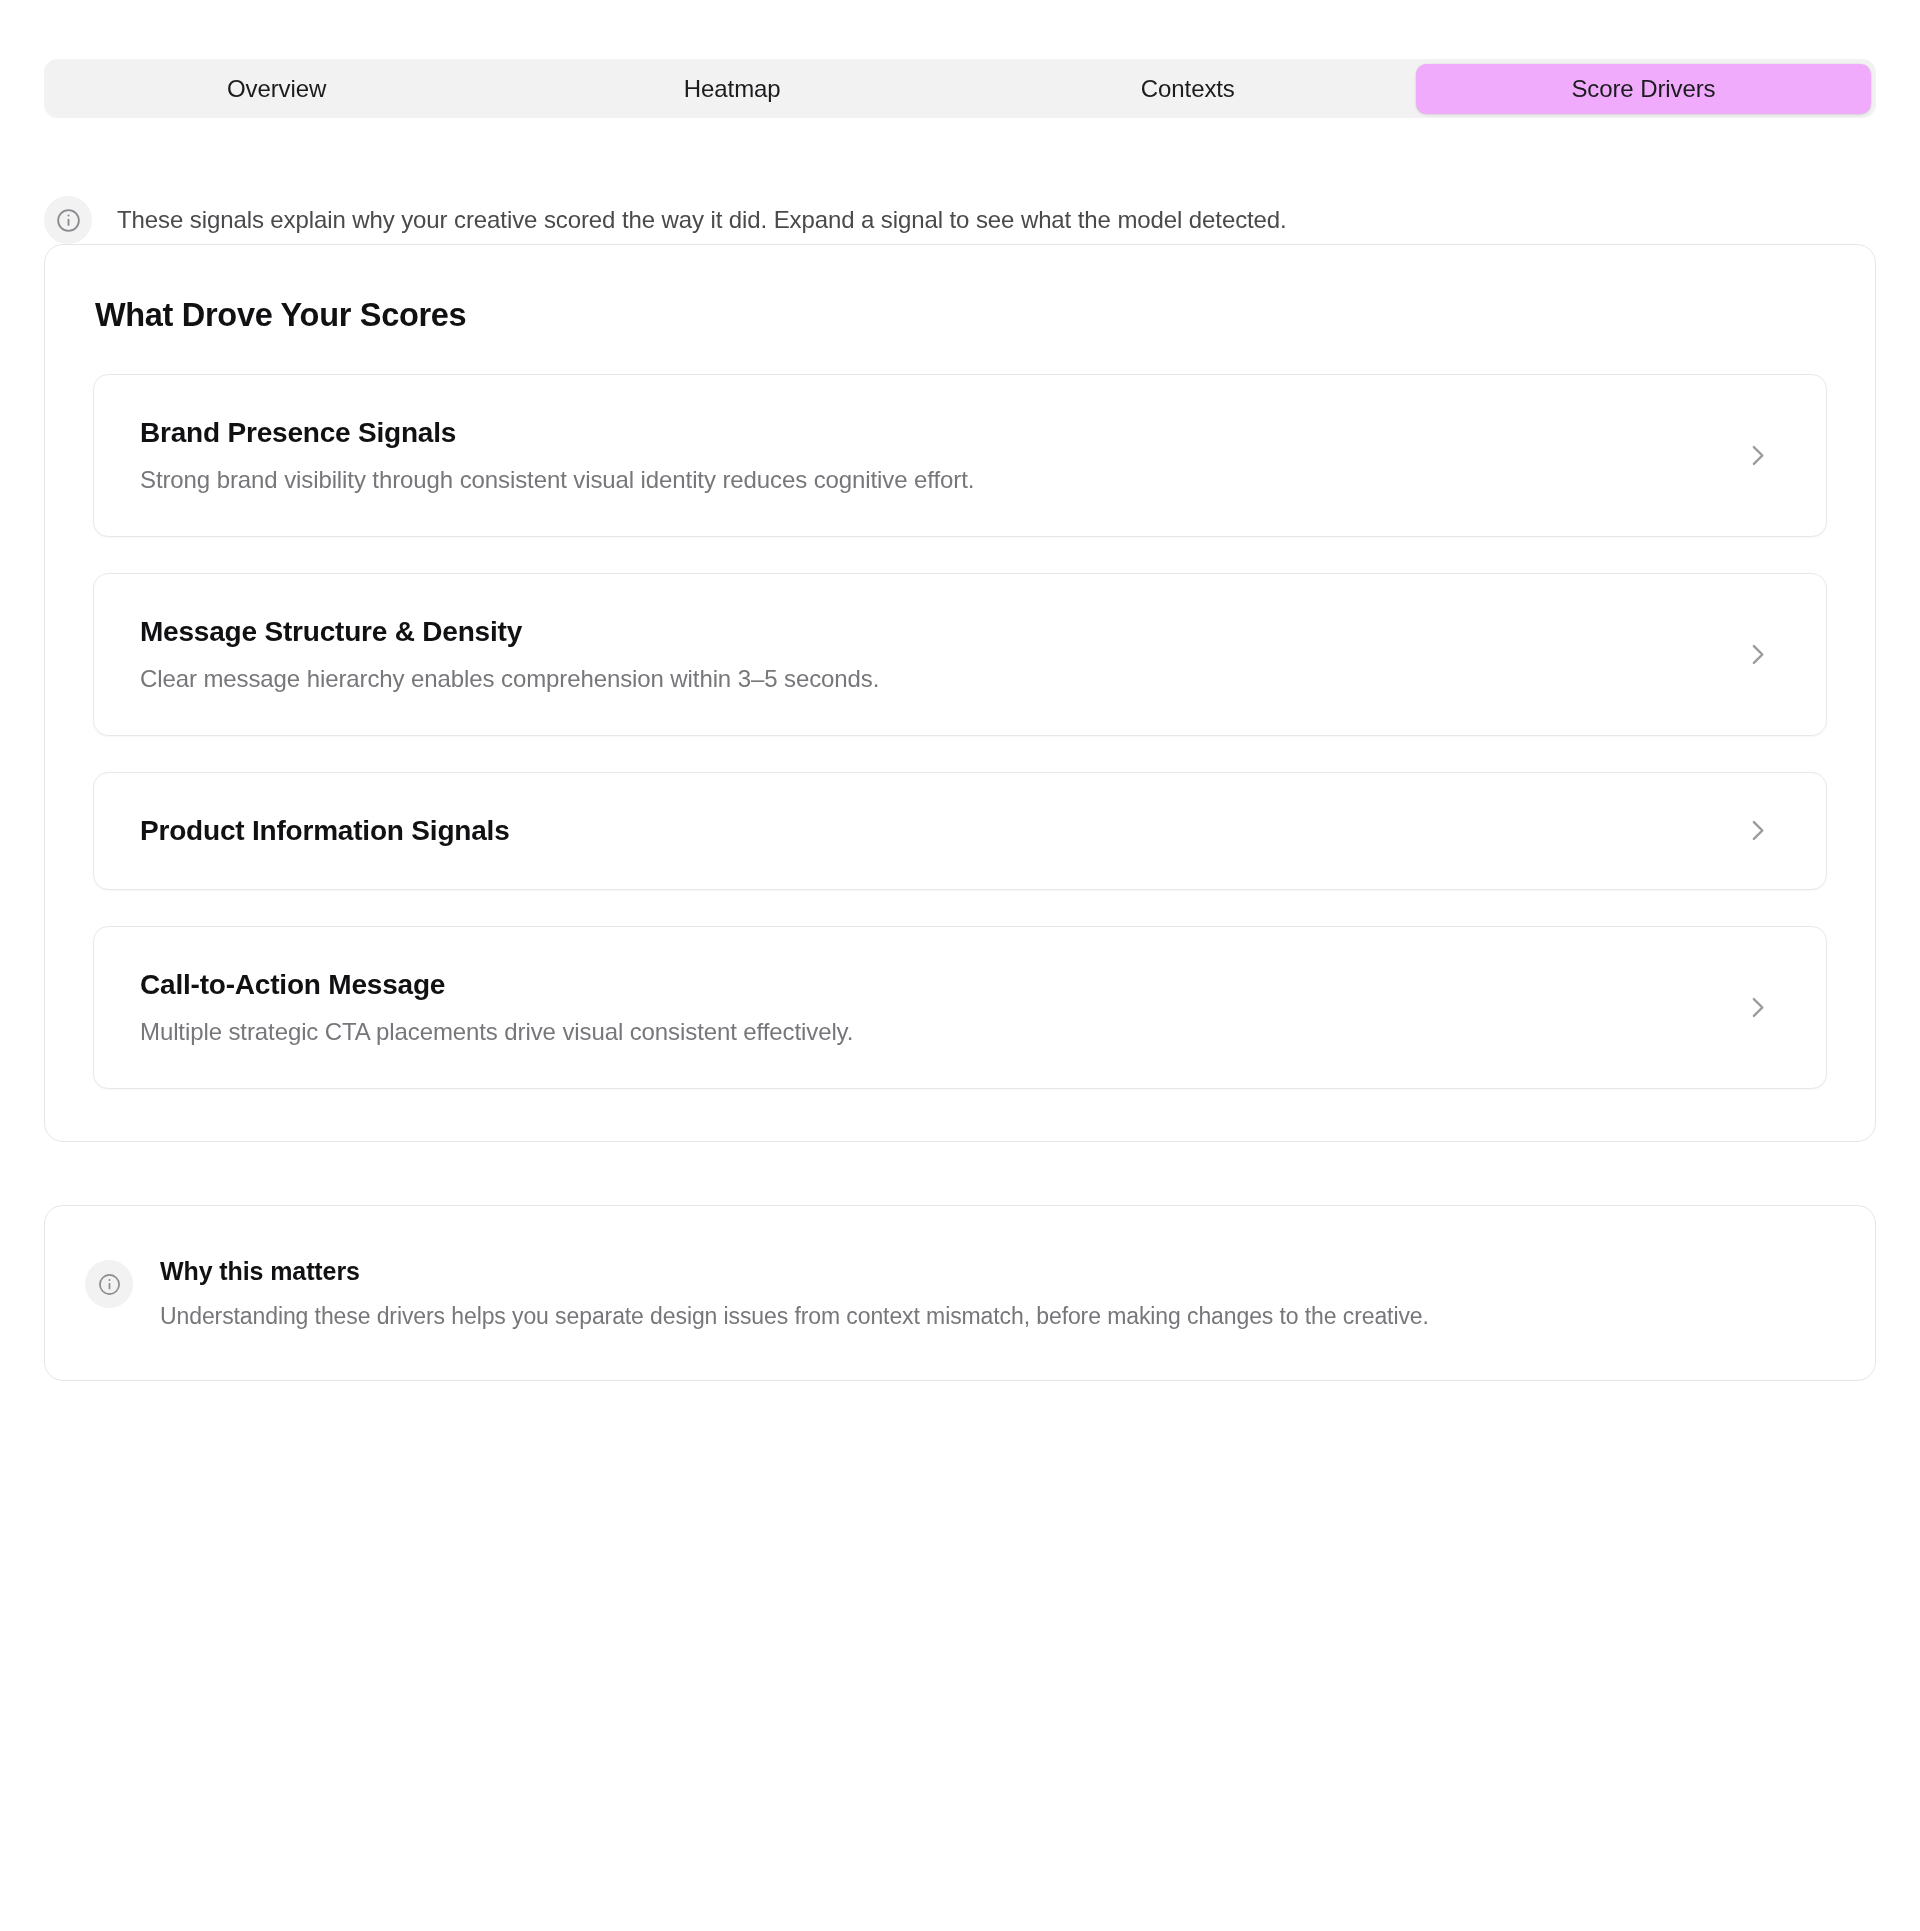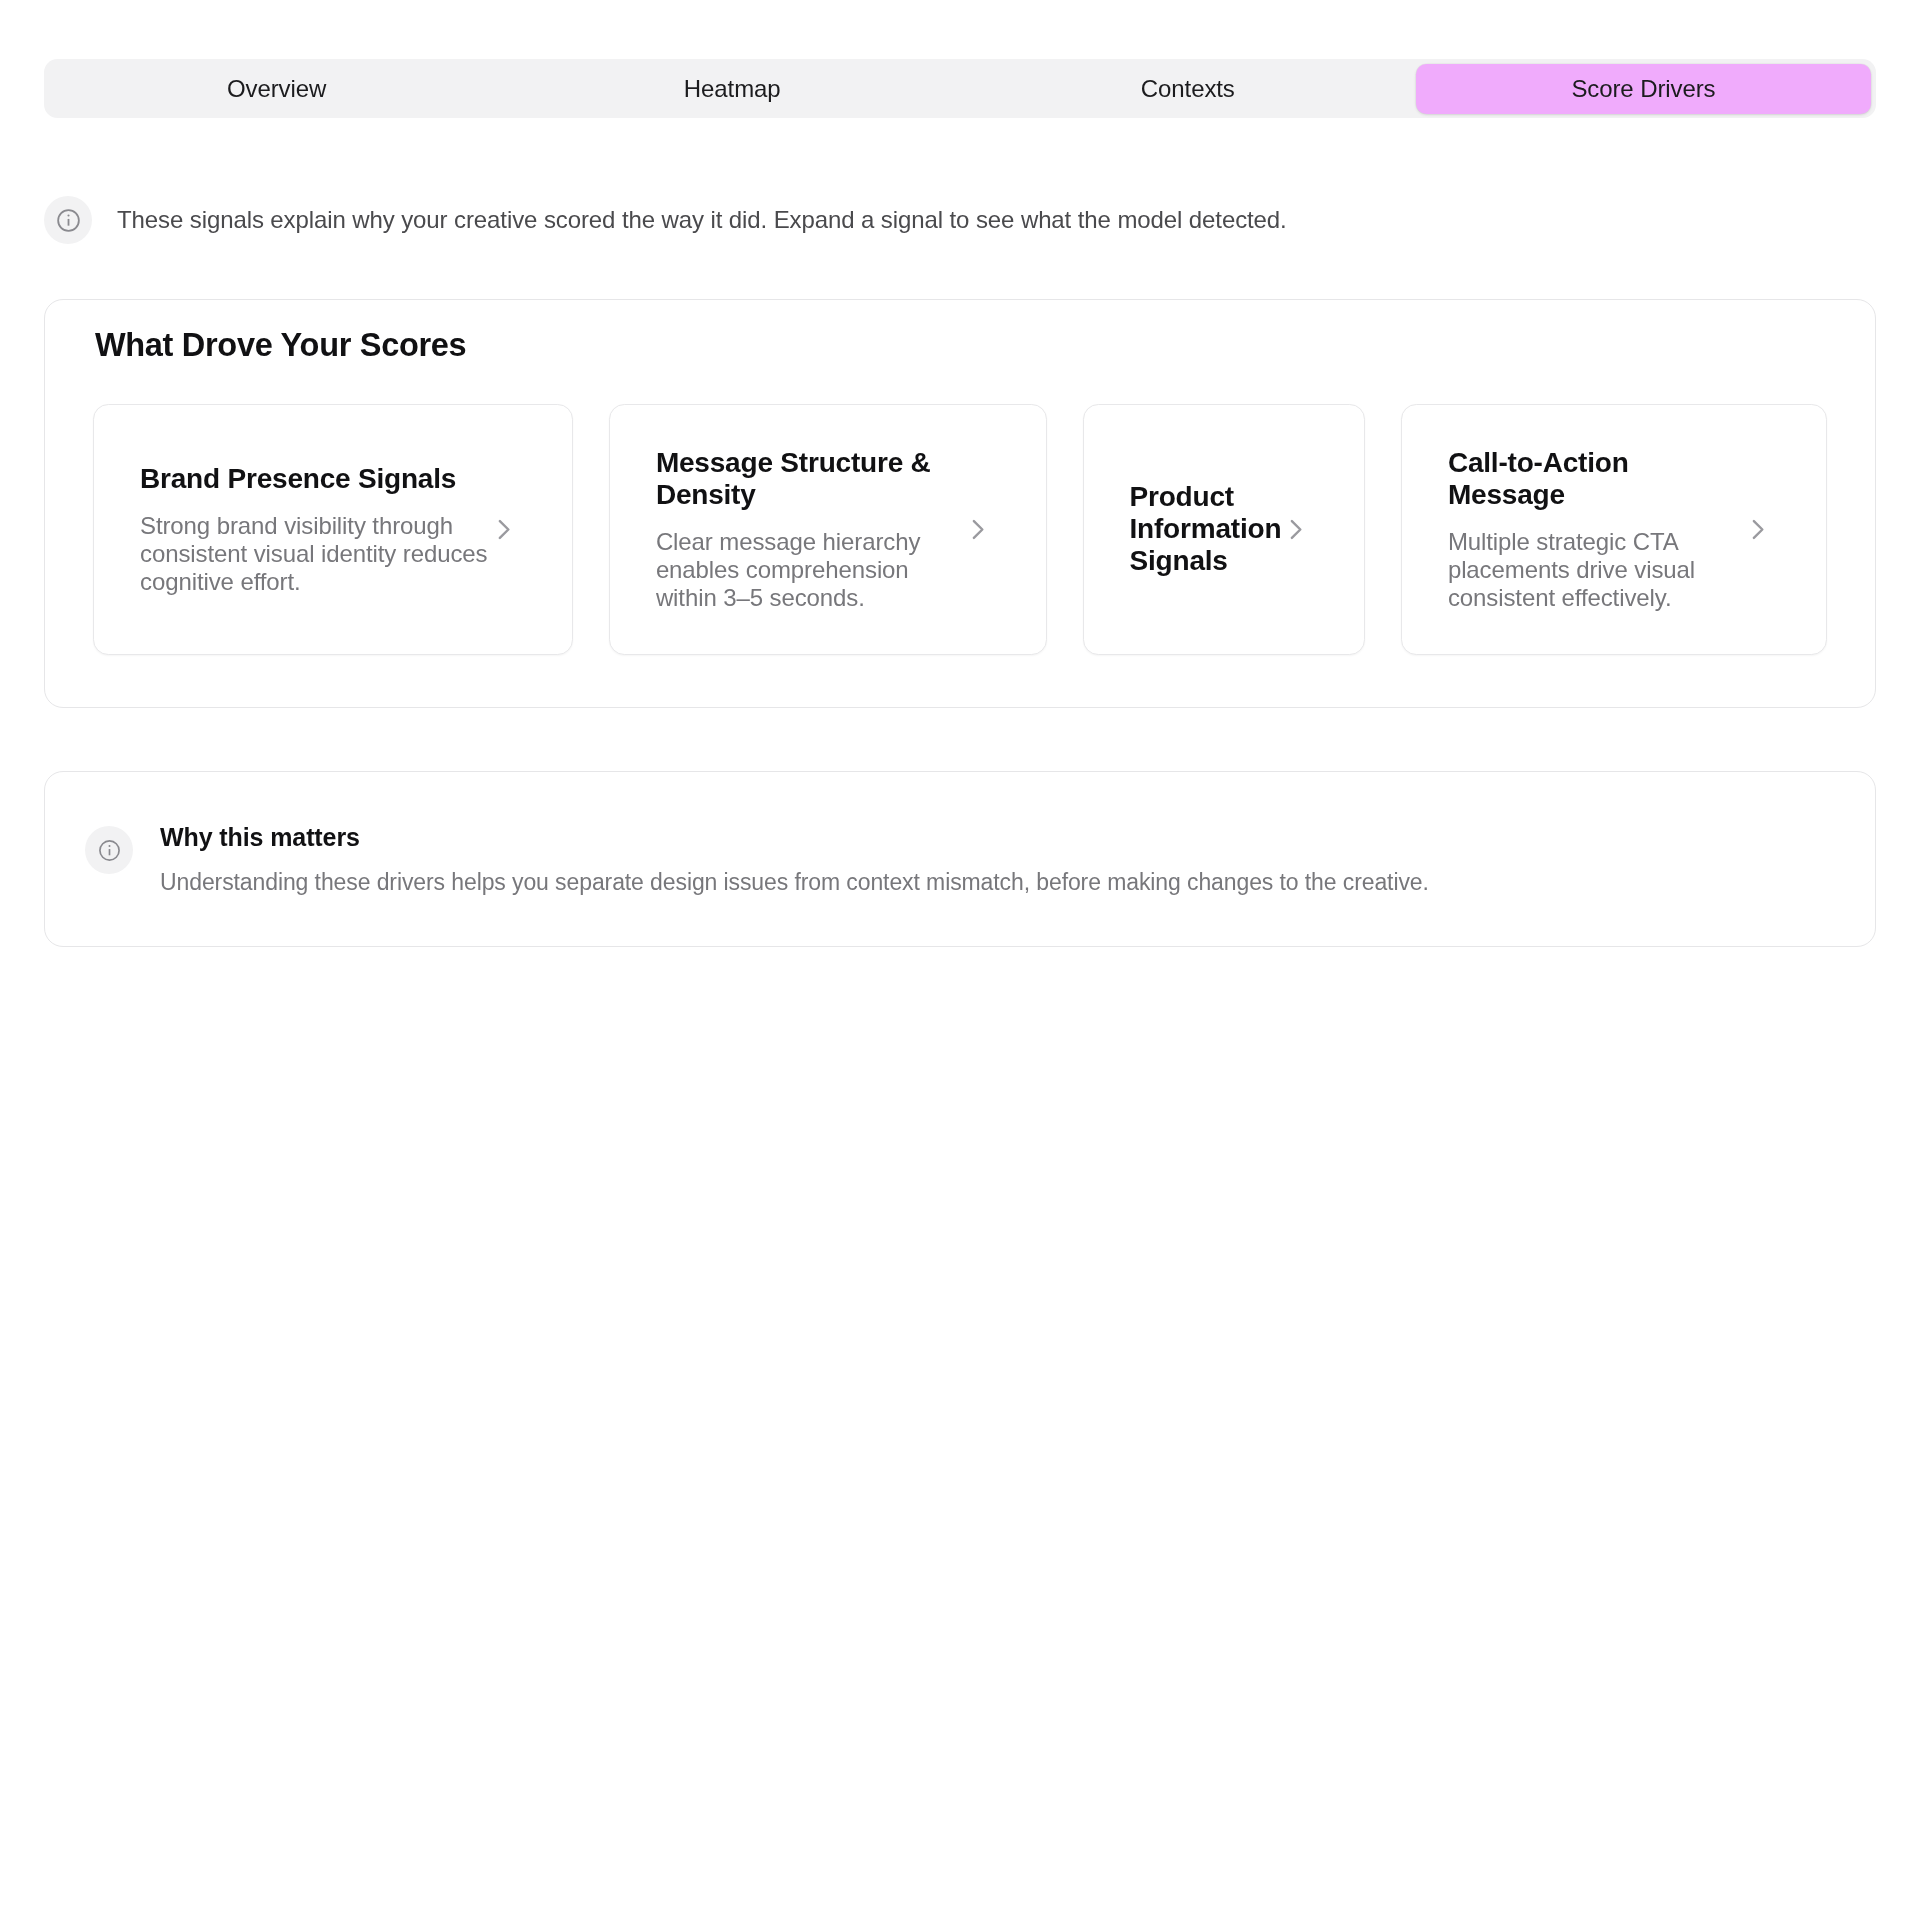--- a/index.html
+++ b/index.html
@@ -71,39 +71,38 @@
   }
   .info-circle svg { display: block; }
   .hint-text {
     font-size: 24px;
     color: #4a4a4d;
     letter-spacing: -0.1px;
   }
 
   
   .card {
-    margin-top: 55px;
     border: 1px solid #e6e6e8;
     border-radius: 19px;
     background: #ffffff;
-    padding: 21px 48px 52px 48px;
+    padding: 46px 48px 52px 48px;
     box-sizing: border-box;
   }
   .card-title {
     font-size: 32.5px;
     font-weight: bold;
     letter-spacing: -0.3px;
     color: #111113;
     margin: 5.7px 0 0 1.9px;
   }
 
   .signal-list {
     margin-top: 40px;
     display: flex;
-    flex-direction: row;
+    flex-direction: column;
     gap: 36px;
   }
   .signal {
     border: 1px solid #e8e8ea;
     border-radius: 15.3px;
     background: #ffffff;
     box-shadow: 0 1px 1.9px rgba(0,0,0,0.04);
     padding: 42px 44px 42px 46px;
     box-sizing: border-box;
     display: flex;

